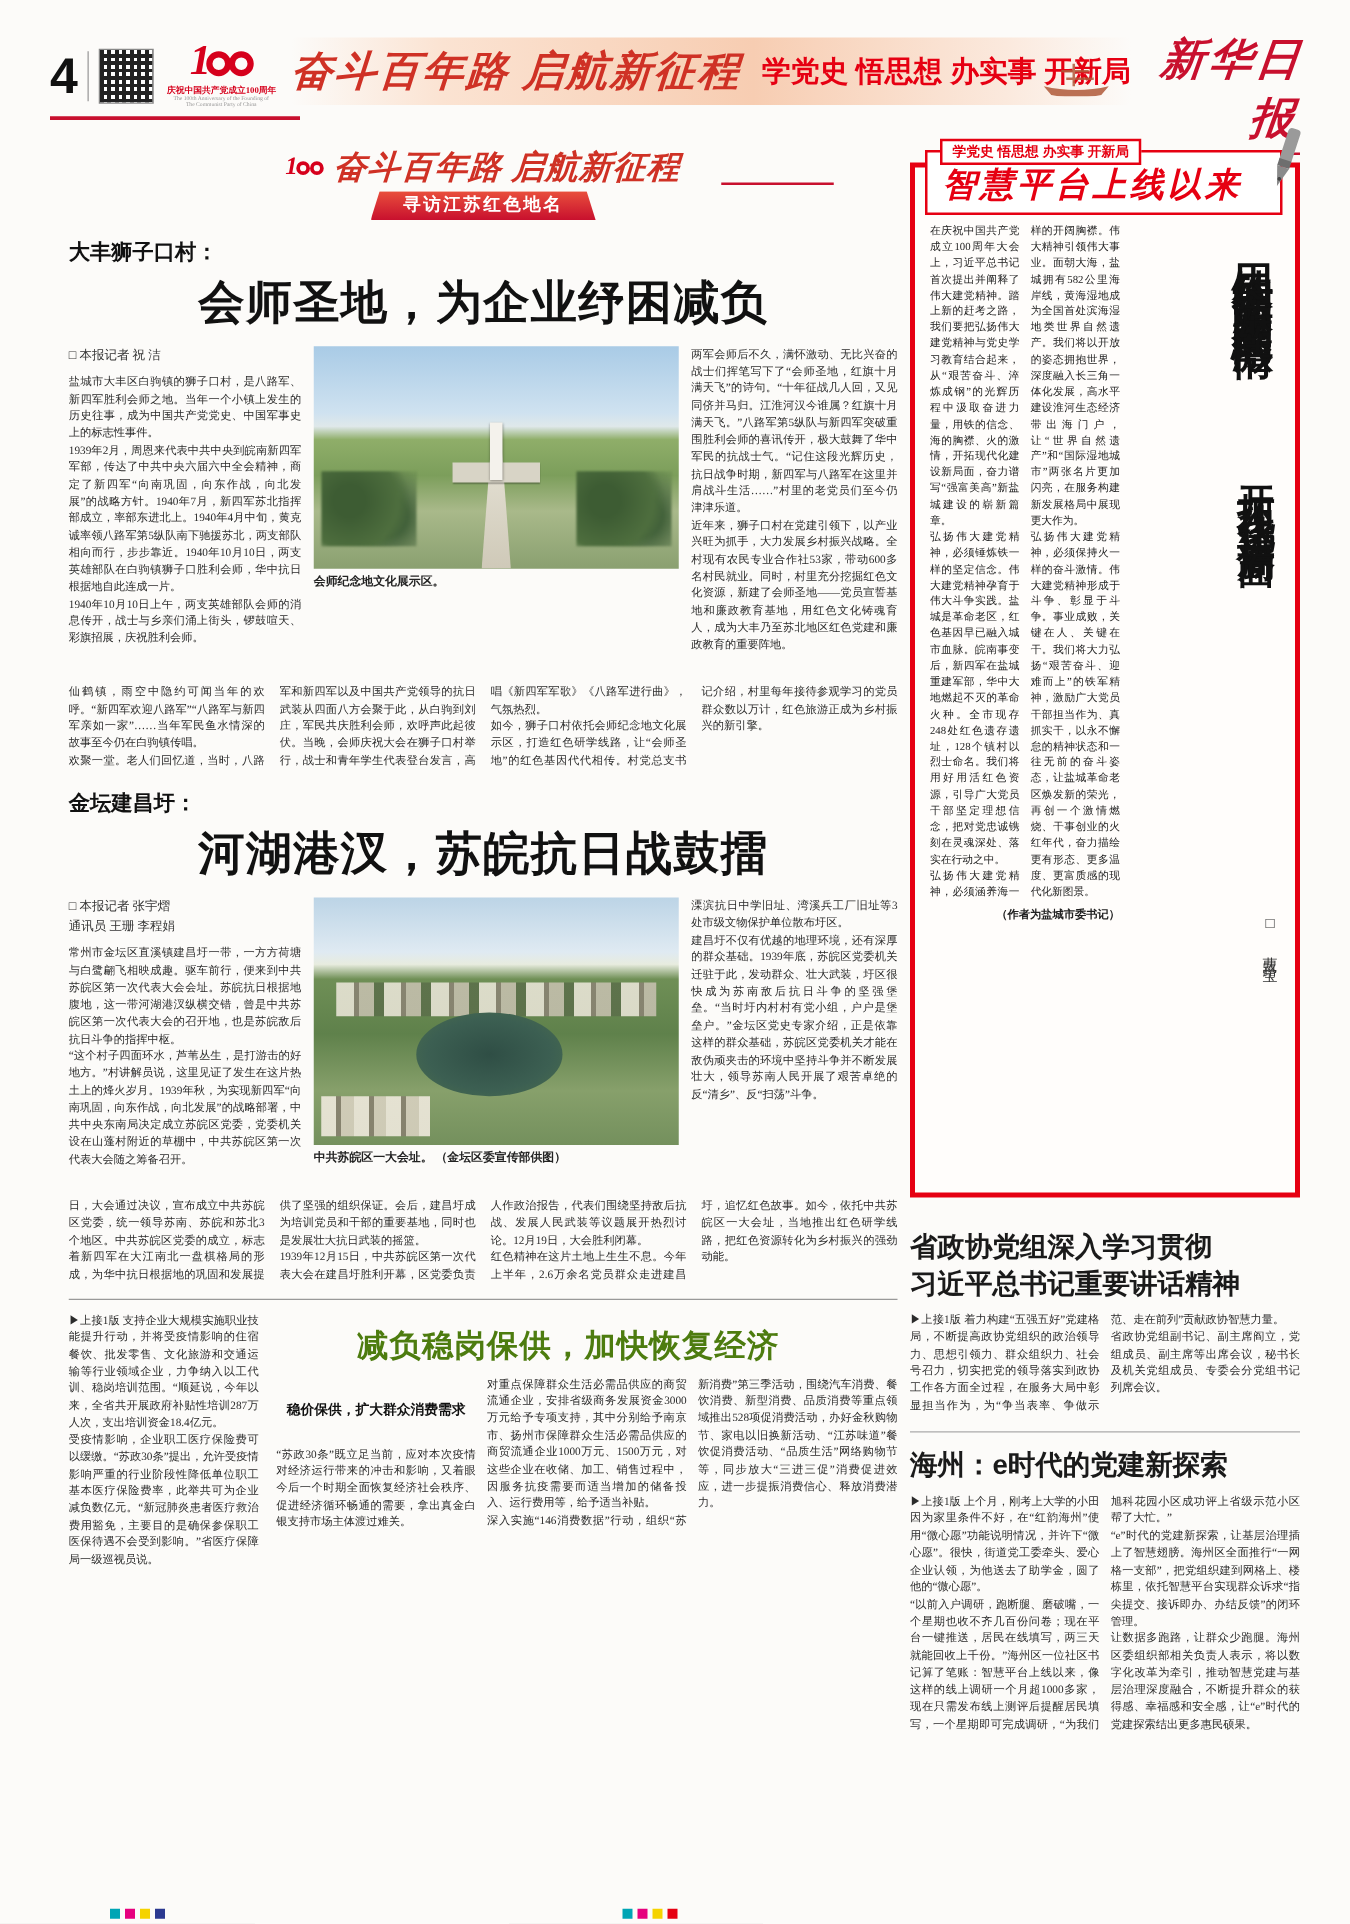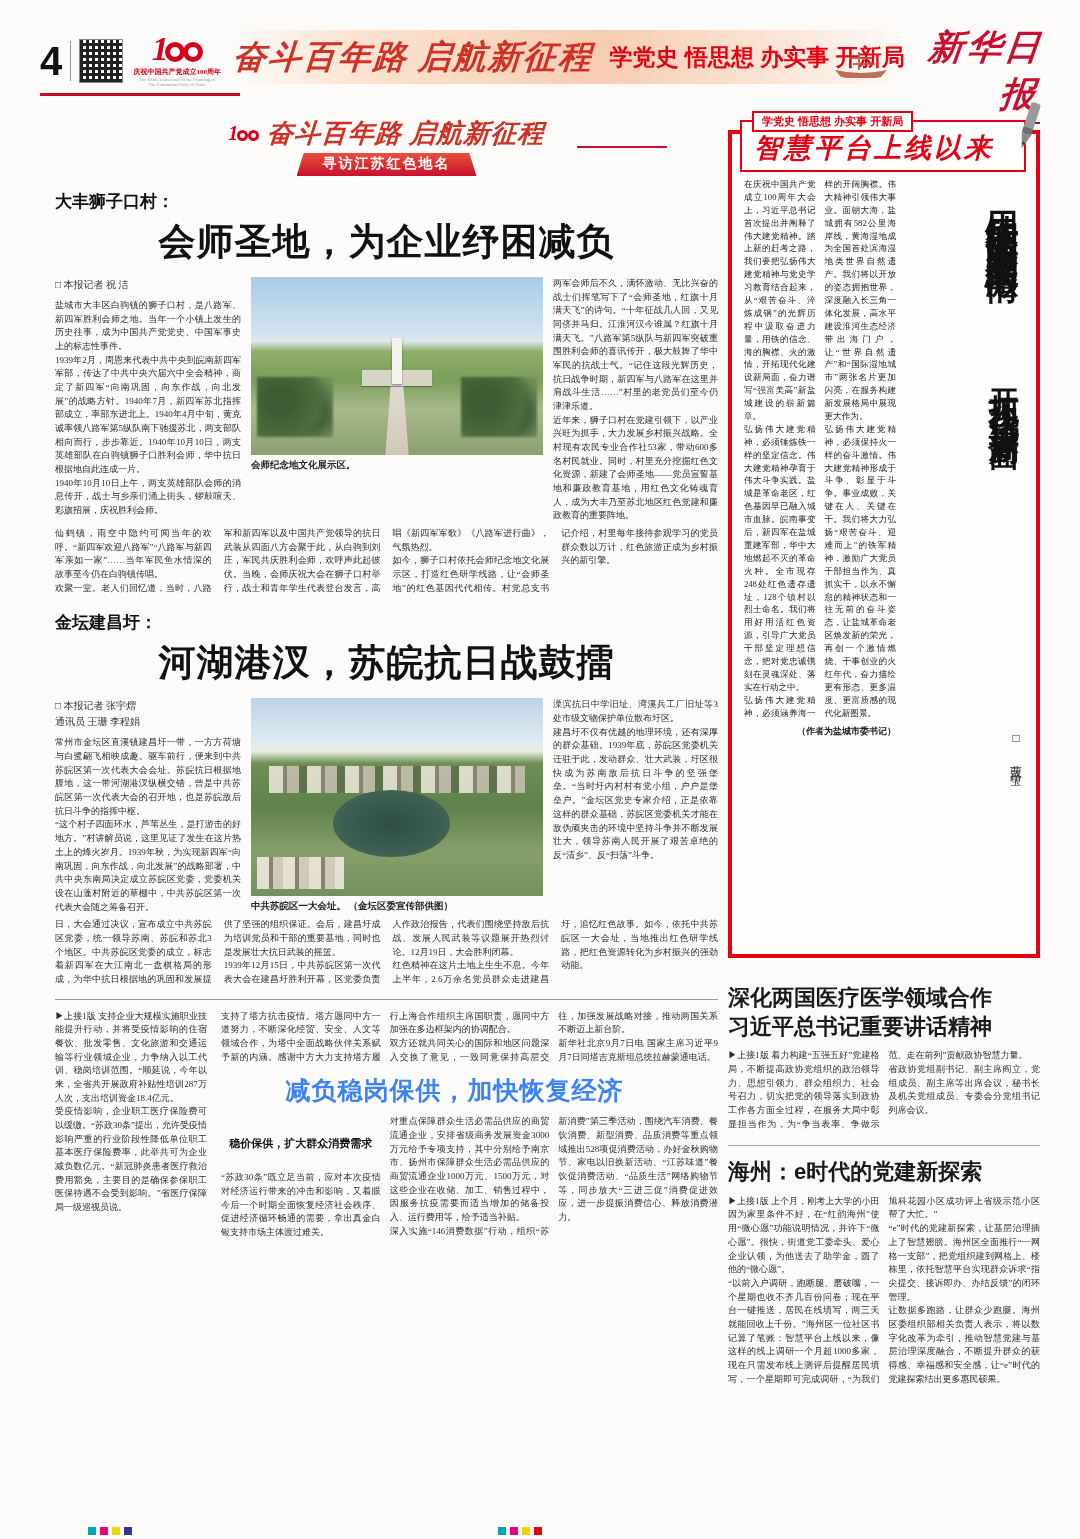--- a/index.html
+++ b/index.html
@@ -45,21 +45,21 @@
   .series-line { position:absolute; right:-60px; top:34px; width:90px; height:2px; background:#c8102e; }
 
   
   .kicker { font-family:"Liberation Sans",sans-serif; font-size:17px; font-weight:bold; color:#111; margin-bottom:4px; }
   .headline { font-family:"Liberation Sans",sans-serif; font-size:37px; font-weight:900; color:#111; text-align:center; letter-spacing:1px; margin:2px 0 10px 0; }
   .byline { font-size:10px; color:#333; margin-bottom:6px; line-height:1.6; white-space:pre-line; }
   .art-row { display:grid; grid-template-columns:186px 292px 165px; column-gap:10px; }
   .prose { font-size:9px; line-height:1.52; text-align:justify; color:#2b2b2b; white-space:pre-line; }
   .photo-wrap { }
   .caption { font-size:9.5px; font-weight:bold; color:#222; margin-top:4px; }
-  .art-bottom { margin-top:4px; column-gap:12px; }
+  .art-bottom { margin-top:24px; column-gap:12px; }
   .cols4 { column-count:4; }
   .cols3 { column-count:3; }
   .cols2 { column-count:2; }
 
   
   .photo { position:relative; width:100%; overflow:hidden; }
   .photo1 { height:178px; background:linear-gradient(180deg,#a9cbe6 0%,#cfe2f0 30%,#dfe8ea 36%,#8fae69 42%,#7c9e5b 58%,#a9b98a 74%,#8aa070 100%); }
   .photo1 .road { position:absolute; left:46%; bottom:0; width:8%; height:60%; background:linear-gradient(180deg,#e9e6da,#cfc9b8); clip-path:polygon(35% 0,65% 0,100% 100%,0 100%); }
   .photo1 .monument { position:absolute; left:48.2%; top:34%; width:3.6%; height:26%; background:#f4f2ec; box-shadow:0 1px 2px rgba(0,0,0,.4); }
   .photo1 .hall { position:absolute; left:38%; top:52%; width:24%; height:9%; background:#d8d4c6; box-shadow:0 1px 1px rgba(0,0,0,.3); }
@@ -67,21 +67,21 @@
   .photo1 .grove-l { left:2%; } .photo1 .grove-r { right:2%; }
   .photo2 { height:198px; background:linear-gradient(180deg,#bcd4e6 0%,#dfeaf2 22%,#e8ecdf 27%,#6f8f56 33%,#5f814b 55%,#87a06b 78%,#74905d 100%); }
   .photo2 .pond { position:absolute; left:28%; top:46%; width:40%; height:34%; background:radial-gradient(ellipse at center,#2f4e45 0%,#3c5f52 60%,#4c6f4e 100%); border-radius:50%; }
   .photo2 .houses { position:absolute; left:6%; top:34%; width:88%; height:14%; background:repeating-linear-gradient(90deg,#efe9dd 0 14px,#8c8375 14px 18px,#c9c2b2 18px 30px,#5b6e4a 30px 38px); opacity:.85; }
   .photo2 .houses2 { position:absolute; left:2%; bottom:4%; width:30%; height:16%; background:repeating-linear-gradient(90deg,#efe9dd 0 12px,#87806f 12px 16px,#d7d0bf 16px 26px); opacity:.9; }
   .section-rule { border:none; border-top:1px solid #999; margin:12px 0 10px 0; }
 
   
   .bottom-grid { display:grid; grid-template-columns:152px 1fr; column-gap:14px; }
   .bl-seg + .bl-seg { margin-top:12px; }
-  .jf-head { font-family:Liberation Serif, serif; font-size:25px; font-weight:900; text-align:center; color:#3b82f6; margin:10px 30px 8px 0; letter-spacing:1px; }
+  .jf-head { font-family:Liberation Serif, serif; font-size:25px; font-weight:900; text-align:center; color:#4d7c0f; margin:10px 30px 8px 0; letter-spacing:1px; }
   .subhead { font-family:"Liberation Sans",sans-serif; font-size:11px; font-weight:bold; text-align:center; margin:6px 0; color:#111; }
 
   
   .red-box { position:relative; border:4px solid #e60012; height:828px; padding:30px 12px 10px 12px; background:#fffdfb; }
   .notes-badge { position:absolute; top:-14px; left:8px; border:2px solid #e60012; background:#fff; padding:8px 30px 4px 12px; }
   .notes-tab { position:absolute; top:-11px; left:10px; border:2px solid #e60012; background:#fff; color:#e60012; font-family:"Liberation Sans",sans-serif; font-size:11px; font-weight:bold; padding:1px 8px; white-space:nowrap; }
   .notes-title { font-family:"Liberation Serif",serif; font-size:27px; font-weight:900; font-style:italic; color:#e60012; letter-spacing:3px; white-space:nowrap; }
   .pen { position:absolute; right:-20px; top:-22px; }
   .box-inner { display:grid; grid-template-columns:1fr 120px; column-gap:8px; height:742px; margin-top:14px; }
   .notes-body { column-count:2; column-gap:9px; font-size:8.6px; line-height:1.5; text-align:justify; color:#222; white-space:pre-line; }
@@ -204,23 +204,20 @@
     </article>
 
     <hr class="section-rule">
 
     <div class="bottom-grid">
       <div>
         <div class="prose bl-seg">▶上接1版 支持企业大规模实施职业技能提升行动，并将受疫情影响的住宿餐饮、批发零售、文化旅游和交通运输等行业领域企业，力争纳入以工代训、稳岗培训范围。“顺延说，今年以来，全省共开展政府补贴性培训287万人次，支出培训资金18.4亿元。
 受疫情影响，企业职工医疗保险费可以缓缴。“苏政30条”提出，允许受疫情影响严重的行业阶段性降低单位职工基本医疗保险费率，此举共可为企业减负数亿元。“新冠肺炎患者医疗救治费用豁免，主要目的是确保参保职工医保待遇不会受到影响。”省医疗保障局一级巡视员说。</div>
       </div>
       <div>
-        <div class="prose cols3">支持了塔方抗击疫情。塔方愿同中方一道努力，不断深化经贸、安全、人文等领域合作，为塔中全面战略伙伴关系赋予新的内涵。感谢中方大力支持塔方履行上海合作组织主席国职责，愿同中方加强在多边框架内的协调配合。
-双方还就共同关心的国际和地区问题深入交换了意见，一致同意保持高层交往，加强发展战略对接，推动两国关系不断迈上新台阶。
-新华社北京9月7日电 国家主席习近平9月7日同塔吉克斯坦总统拉赫蒙通电话。</div>
         <h2 class="jf-head">减负稳岗保供，加快恢复经济</h2>
         <div class="prose cols3">
           <div class="subhead">稳价保供，扩大群众消费需求</div>
           <div class="prose">“苏政30条”既立足当前，应对本次疫情对经济运行带来的冲击和影响，又着眼今后一个时期全面恢复经济社会秩序、促进经济循环畅通的需要，拿出真金白银支持市场主体渡过难关。
 对重点保障群众生活必需品供应的商贸流通企业，安排省级商务发展资金3000万元给予专项支持，其中分别给予南京市、扬州市保障群众生活必需品供应的商贸流通企业1000万元、1500万元，对这些企业在收储、加工、销售过程中，因服务抗疫需要而适当增加的储备投入、运行费用等，给予适当补贴。
 深入实施“146消费数据”行动，组织“苏新消费”第三季活动，围绕汽车消费、餐饮消费、新型消费、品质消费等重点领域推出528项促消费活动，办好金秋购物节、家电以旧换新活动、“江苏味道”餐饮促消费活动、“品质生活”网络购物节等，同步放大“三进三促”消费促进效应，进一步提振消费信心、释放消费潜力。</div>
         </div>
       </div>
     </div>
   </div>
@@ -252,21 +249,21 @@
         </div>
         <div class="v-head">
           <div class="v1">用铁的信念海的胸襟火的激情</div>
           <div class="v2">开拓现代化建设新局面</div>
           <div class="v-author">□ 曹路宝</div>
         </div>
       </div>
     </div>
 
     <div class="side-art">
-      <h2 class="side-head"><span>深化两国医疗医学领域合作</span><br><span>习近平总书记重要讲话精神</span></h2>
+      <h2 class="side-head"><span>省政协党组深入学习贯彻</span><br><span>习近平总书记重要讲话精神</span></h2>
       <div class="prose cols2">▶上接1版 着力构建“五强五好”党建格局，不断提高政协党组织的政治领导力、思想引领力、群众组织力、社会号召力，切实把党的领导落实到政协工作各方面全过程，在服务大局中彰显担当作为，为“争当表率、争做示范、走在前列”贡献政协智慧力量。
 省政协党组副书记、副主席阎立，党组成员、副主席等出席会议，秘书长及机关党组成员、专委会分党组书记列席会议。</div>
     </div>
 
     <hr class="side-rule">
 
     <div>
       <h2 class="side-head">海州：e时代的党建新探索</h2>
       <div class="prose cols2">▶上接1版 上个月，刚考上大学的小田因为家里条件不好，在“红韵海州”使用“微心愿”功能说明情况，并许下“微心愿”。很快，街道党工委牵头、爱心企业认领，为他送去了助学金，圆了他的“微心愿”。
 “以前入户调研，跑断腿、磨破嘴，一个星期也收不齐几百份问卷；现在平台一键推送，居民在线填写，两三天就能回收上千份。”海州区一位社区书记算了笔账：智慧平台上线以来，像这样的线上调研一个月超1000多家，现在只需发布线上测评后提醒居民填写，一个星期即可完成调研，“为我们旭科花园小区成功评上省级示范小区帮了大忙。”

